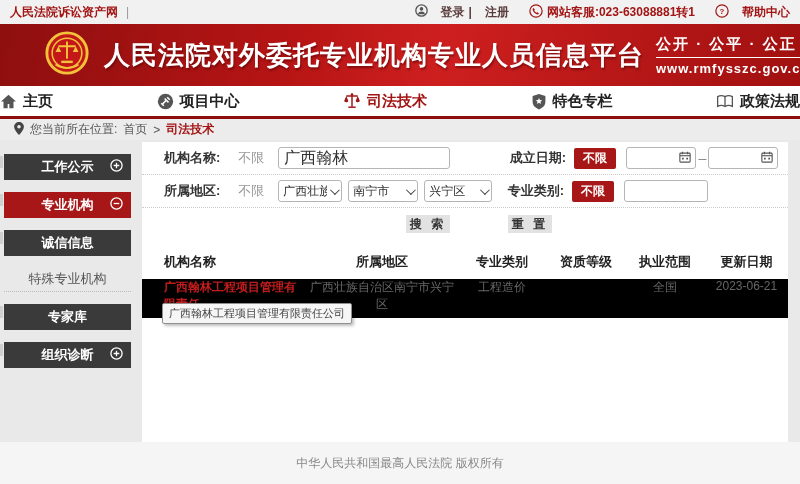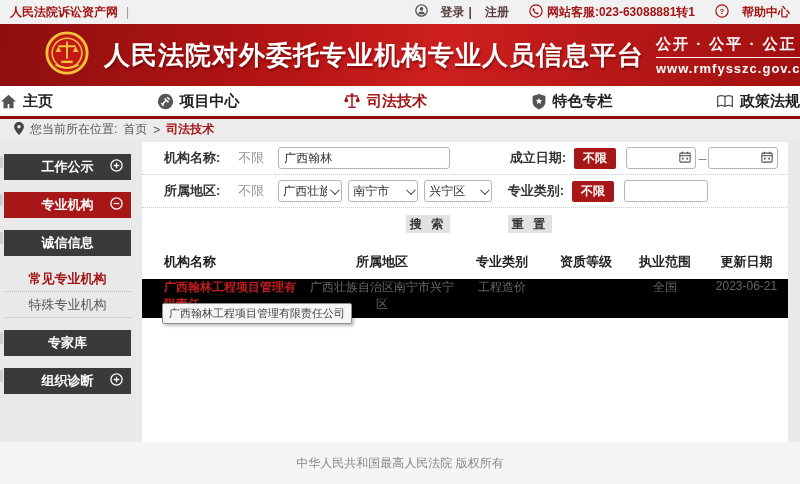--- a/index.html
+++ b/index.html
@@ -61,21 +61,21 @@
 
   
   .panel { position:absolute; left:142px; top:2px; width:646px; height:300px; background:#fff; }
 
   .frow { display:flex; align-items:center; height:33px; padding:0 10px 0 22px;
           border-bottom:1px dotted #ccc; font-size:13px; }
   .flabel { font-weight:bold; color:#333; white-space:nowrap; }
   .nolimit-txt { color:#999; margin:0 14px 0 18px; }
   .nolimit-btn { background:#a81717; color:#fff; font-size:12px; font-weight:bold;
                  padding:2px 9px; border-radius:2px; border:none; margin:0 10px 0 8px; cursor:pointer; }
-  .tin { height:22px; border:1px solid #b5b5b5; border-radius:3px; font-size:12px;
+  .tin { height:22px; border:1px solid #b5b5b5; border-radius:3px; font-size:16px;
          padding:0 5px; color:#333; font-family:inherit; }
   .name-input { width:172px; }
   .cat-input { width:84px; }
   .sel { height:22px; border:1px solid #b5b5b5; border-radius:3px; background:#fff;
          display:flex; align-items:center; font-size:12px; color:#333; padding:0 4px;
          margin-right:6px; position:relative; cursor:pointer; }
   .sel span { overflow:hidden; white-space:nowrap; flex:1; }
   .chev { width:7px; height:7px; border-right:1.5px solid #444; border-bottom:1.5px solid #444;
           transform:rotate(45deg) translateY(-2px); flex:0 0 auto; margin-left:3px; }
   .sel-prov { width:64px; } .sel-city { width:70px; } .sel-dist { width:68px; }
@@ -252,23 +252,20 @@
             <circle cx="7" cy="7" r="6" fill="none" stroke="#fff" stroke-width="1.4"></circle>
             <path d="M4 7h6" stroke="#fff" stroke-width="1.4"></path>
           </svg>
       </span>
     </div>
     <div class="side-item">
       <span class="edge-notch" style="top:2px;"></span>
       <span>诚信信息</span>
     </div>
     <div class="submenu">
-      <div class="sub-item active">
-        <span>常见专业机构</span>
-      </div>
       <div class="sub-item">
         <span>特殊专业机构</span>
       </div>
     </div>
     <div class="side-item">
       <span class="edge-notch" style="top:2px;"></span>
       <span>专家库</span>
     </div>
     <div class="side-item">
       <span class="edge-notch" style="top:2px;"></span>

